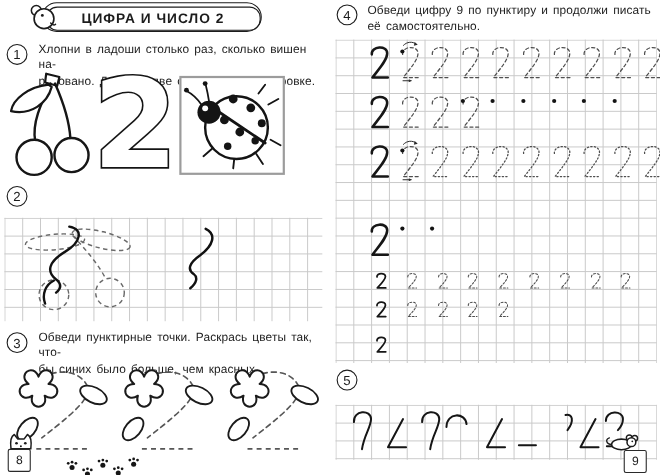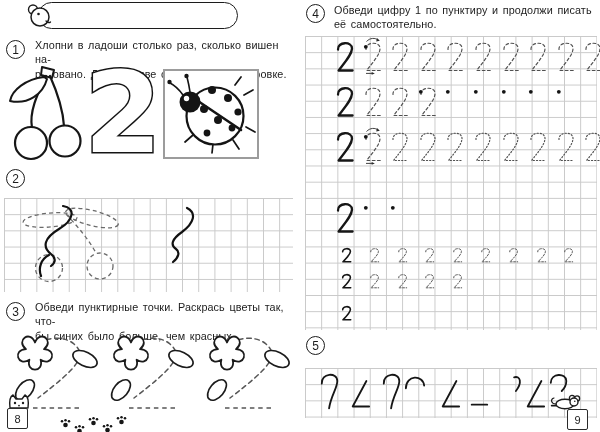--- a/index.html
+++ b/index.html
@@ -29,20 +29,23 @@
 
   <div id="banner" class="abs">
     <div class="abs" style="left:-17px;top:-2px">
       <svg width="32" height="30" viewBox="0 0 32 30">
         <circle cx="11" cy="8.5" r="4.5" fill="#fff" stroke="#1c1c1c" stroke-width="1.4"></circle>
         <circle cx="18" cy="16" r="9" fill="#fff" stroke="#1c1c1c" stroke-width="1.5"></circle>
         <circle cx="16.5" cy="13" r="1.3" fill="#1c1c1c"></circle>
         <path d="M24,20 C26,22 27.5,22 28.5,21" fill="none" stroke="#1c1c1c" stroke-width="1.3" stroke-linecap="round"></path>
       </svg>
     </div>
+    <div class="inner">
+      <span class="t">ЦИФРА И ЧИСЛО 2</span>
+    </div>
   </div>
 
   <div class="cnum abs" style="left:6px;top:40px">1</div>
   <div class="tasktext abs" style="left:35px;top:38px;width:262px">Хлопни в ладоши столько раз, сколько вишен на-
 рисовано. Дорисуй две справа божьей коровке.</div>
 
   <div class="abs" style="left:6px;top:64px">
     <svg width="80" height="102" viewBox="0 0 80 102">
       <path d="M36,3 L48,6 L46,14 L35,11 Z" fill="#fff" stroke="#161616" stroke-width="2" stroke-linejoin="round"></path>
       <path d="M40,12 C31,31 23,48 26,64" fill="none" stroke="#161616" stroke-width="2.2" stroke-linecap="round"></path>
@@ -177,21 +180,21 @@
         <svg width="11" height="11" viewBox="0 0 11 11" fill="#161616">
     <circle cx="5.5" cy="7" r="2.3"></circle>
           <circle cx="2" cy="3.2" r="1.25"></circle>
     <circle cx="5.5" cy="2.2" r="1.25"></circle>
           <circle cx="9" cy="3.2" r="1.25"></circle>
         </svg>
       </span>
     </div>
 
   <div class="cnum abs" style="left:306px;top:4px">4</div>
-  <div class="tasktext abs" style="left:334px;top:3px;width:264px">Обведи цифру 1 по пунктиру и продолжи писать
+  <div class="tasktext abs" style="left:334px;top:3px;width:264px">Обведи цифру 9 по пунктиру и продолжи писать
 её самостоятельно.</div>
 
   <div class="grid abs" id="traceGrid" style="left:305px;top:36px;width:292px;height:294px">
       <span class="glyphcell" style="left: 29px; top: 0px;">
         <svg width="22" height="40" viewBox="-1 -4 22 40">
           <path d="M3,9.5 C2.2,1.8 17.2,0.8 17,8.6 C16.8,14.6 10.5,21.5 3.6,30.5 L17.6,30.5" fill="none" stroke="#161616" stroke-width="2.3" stroke-linecap="round" stroke-linejoin="round"></path>
         </svg>
       </span>
       <span class="glyphcell" style="left: 56.6px; top: 0px;">
         <svg width="22" height="40" viewBox="-1 -4 22 40">

